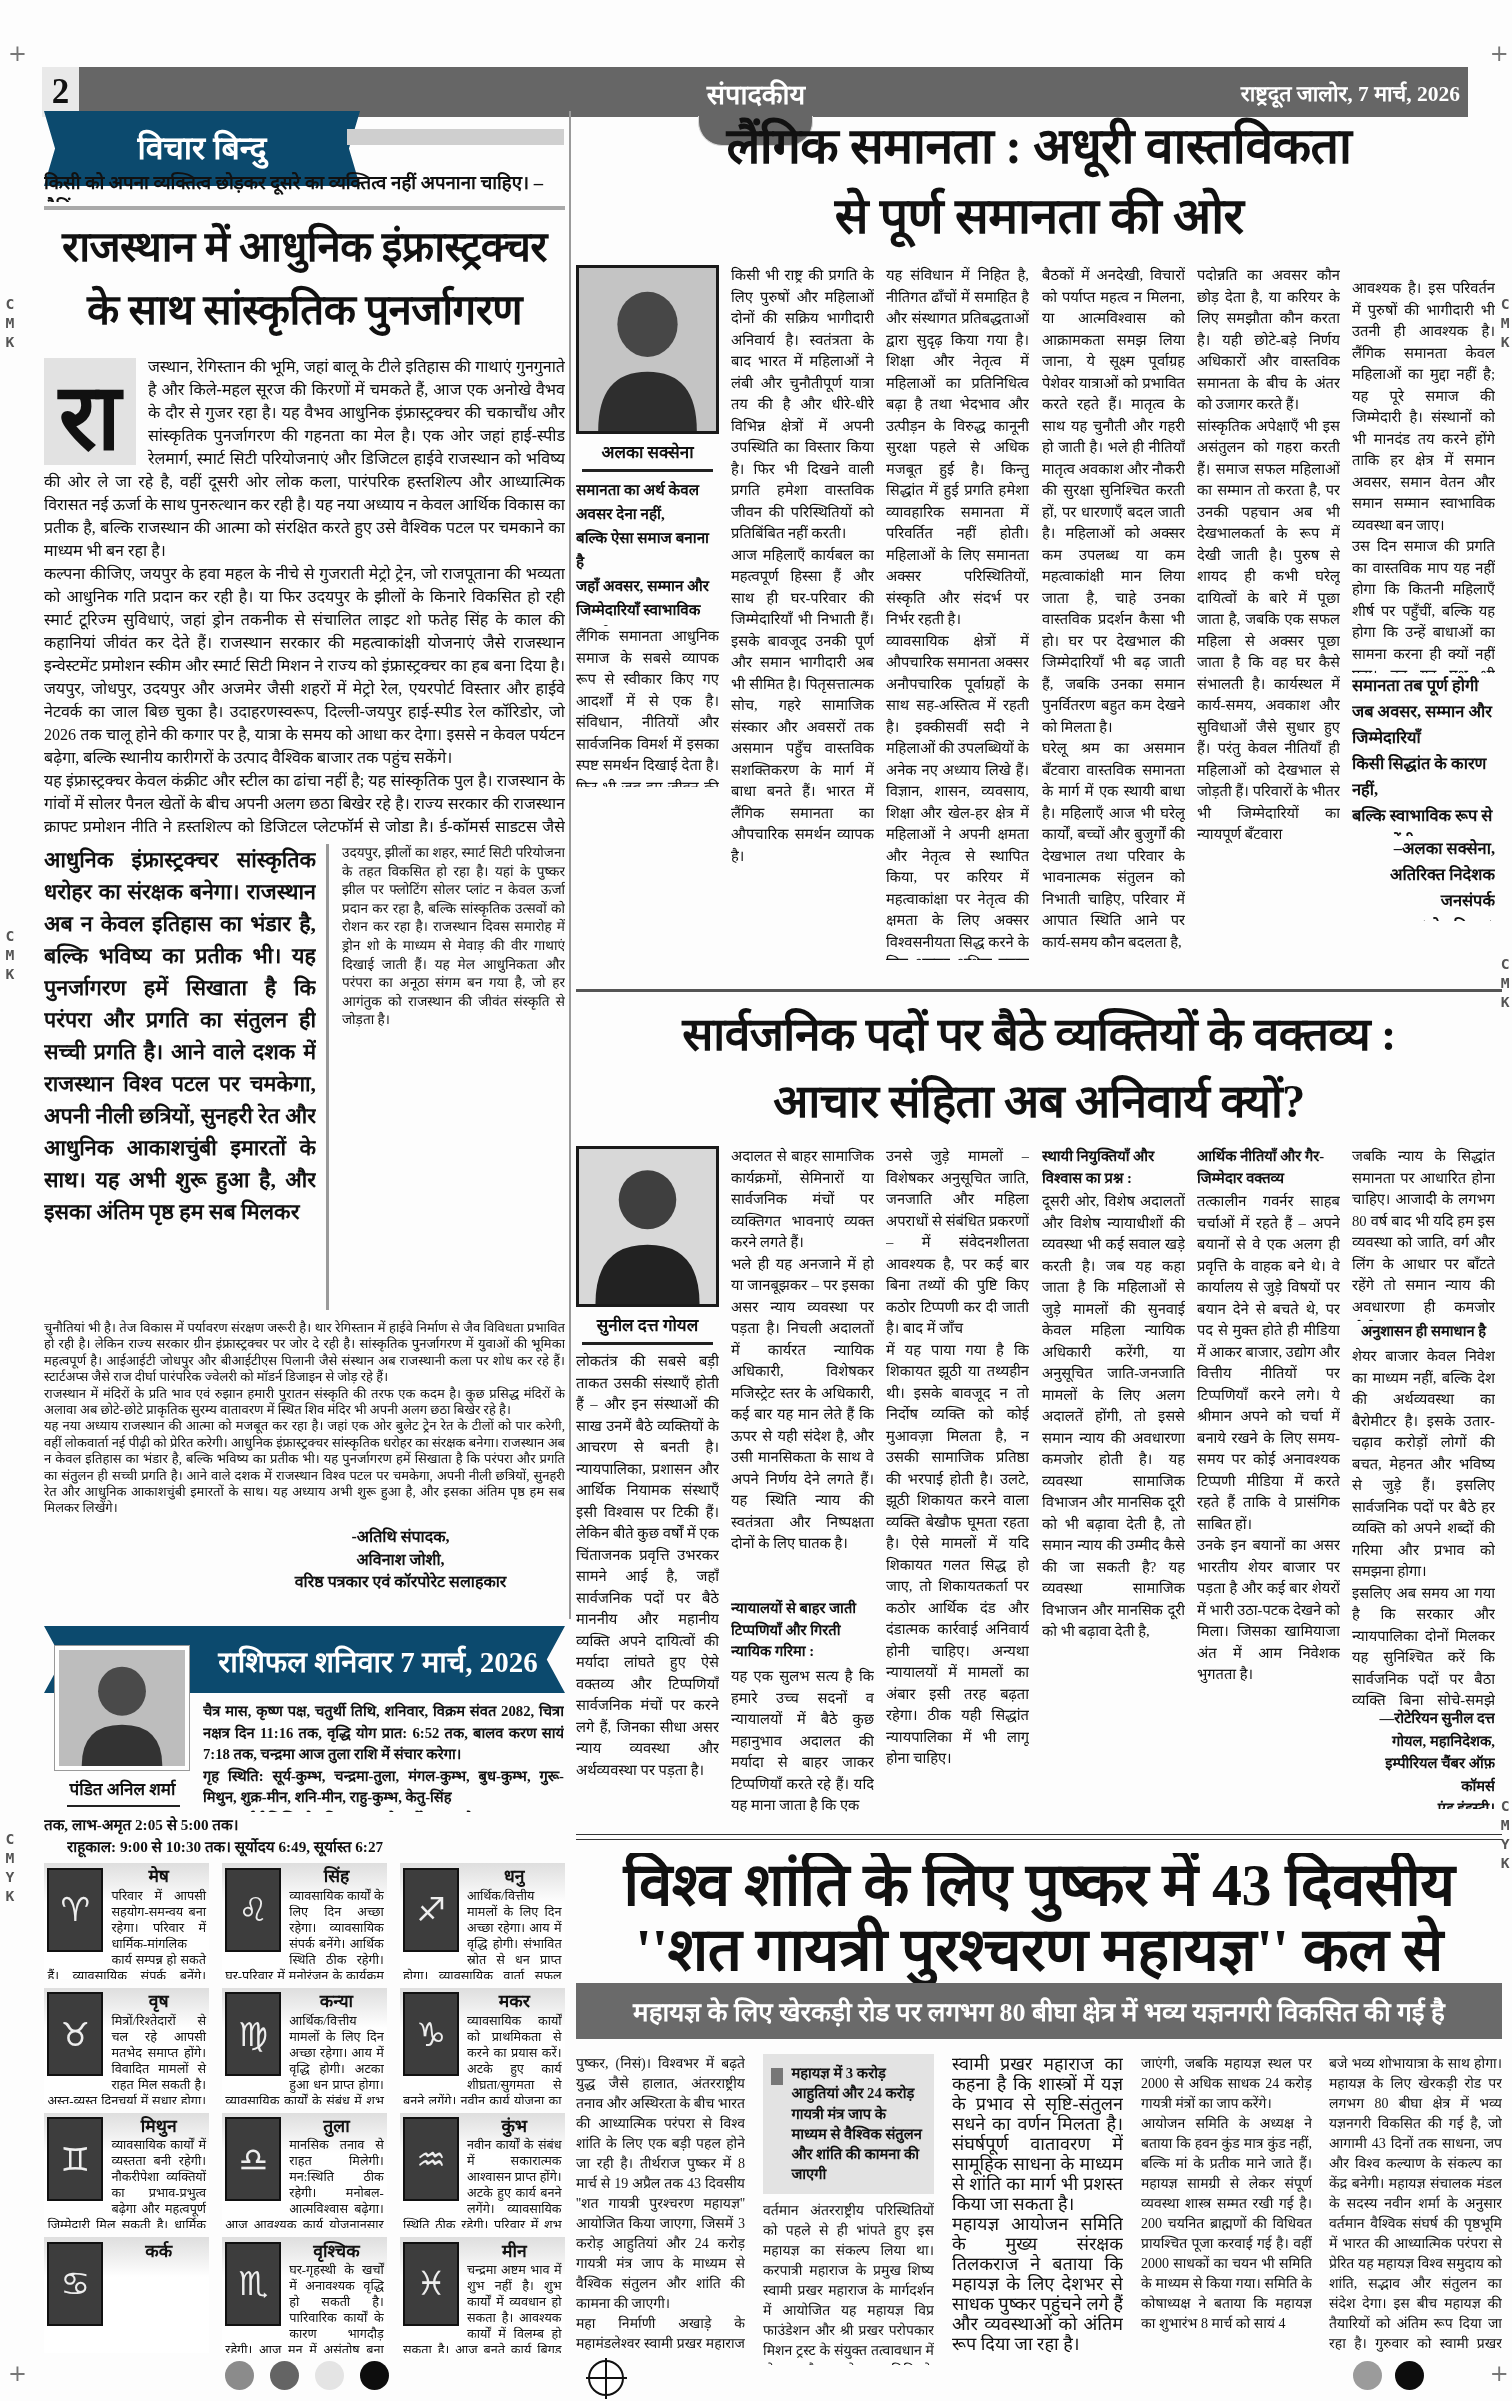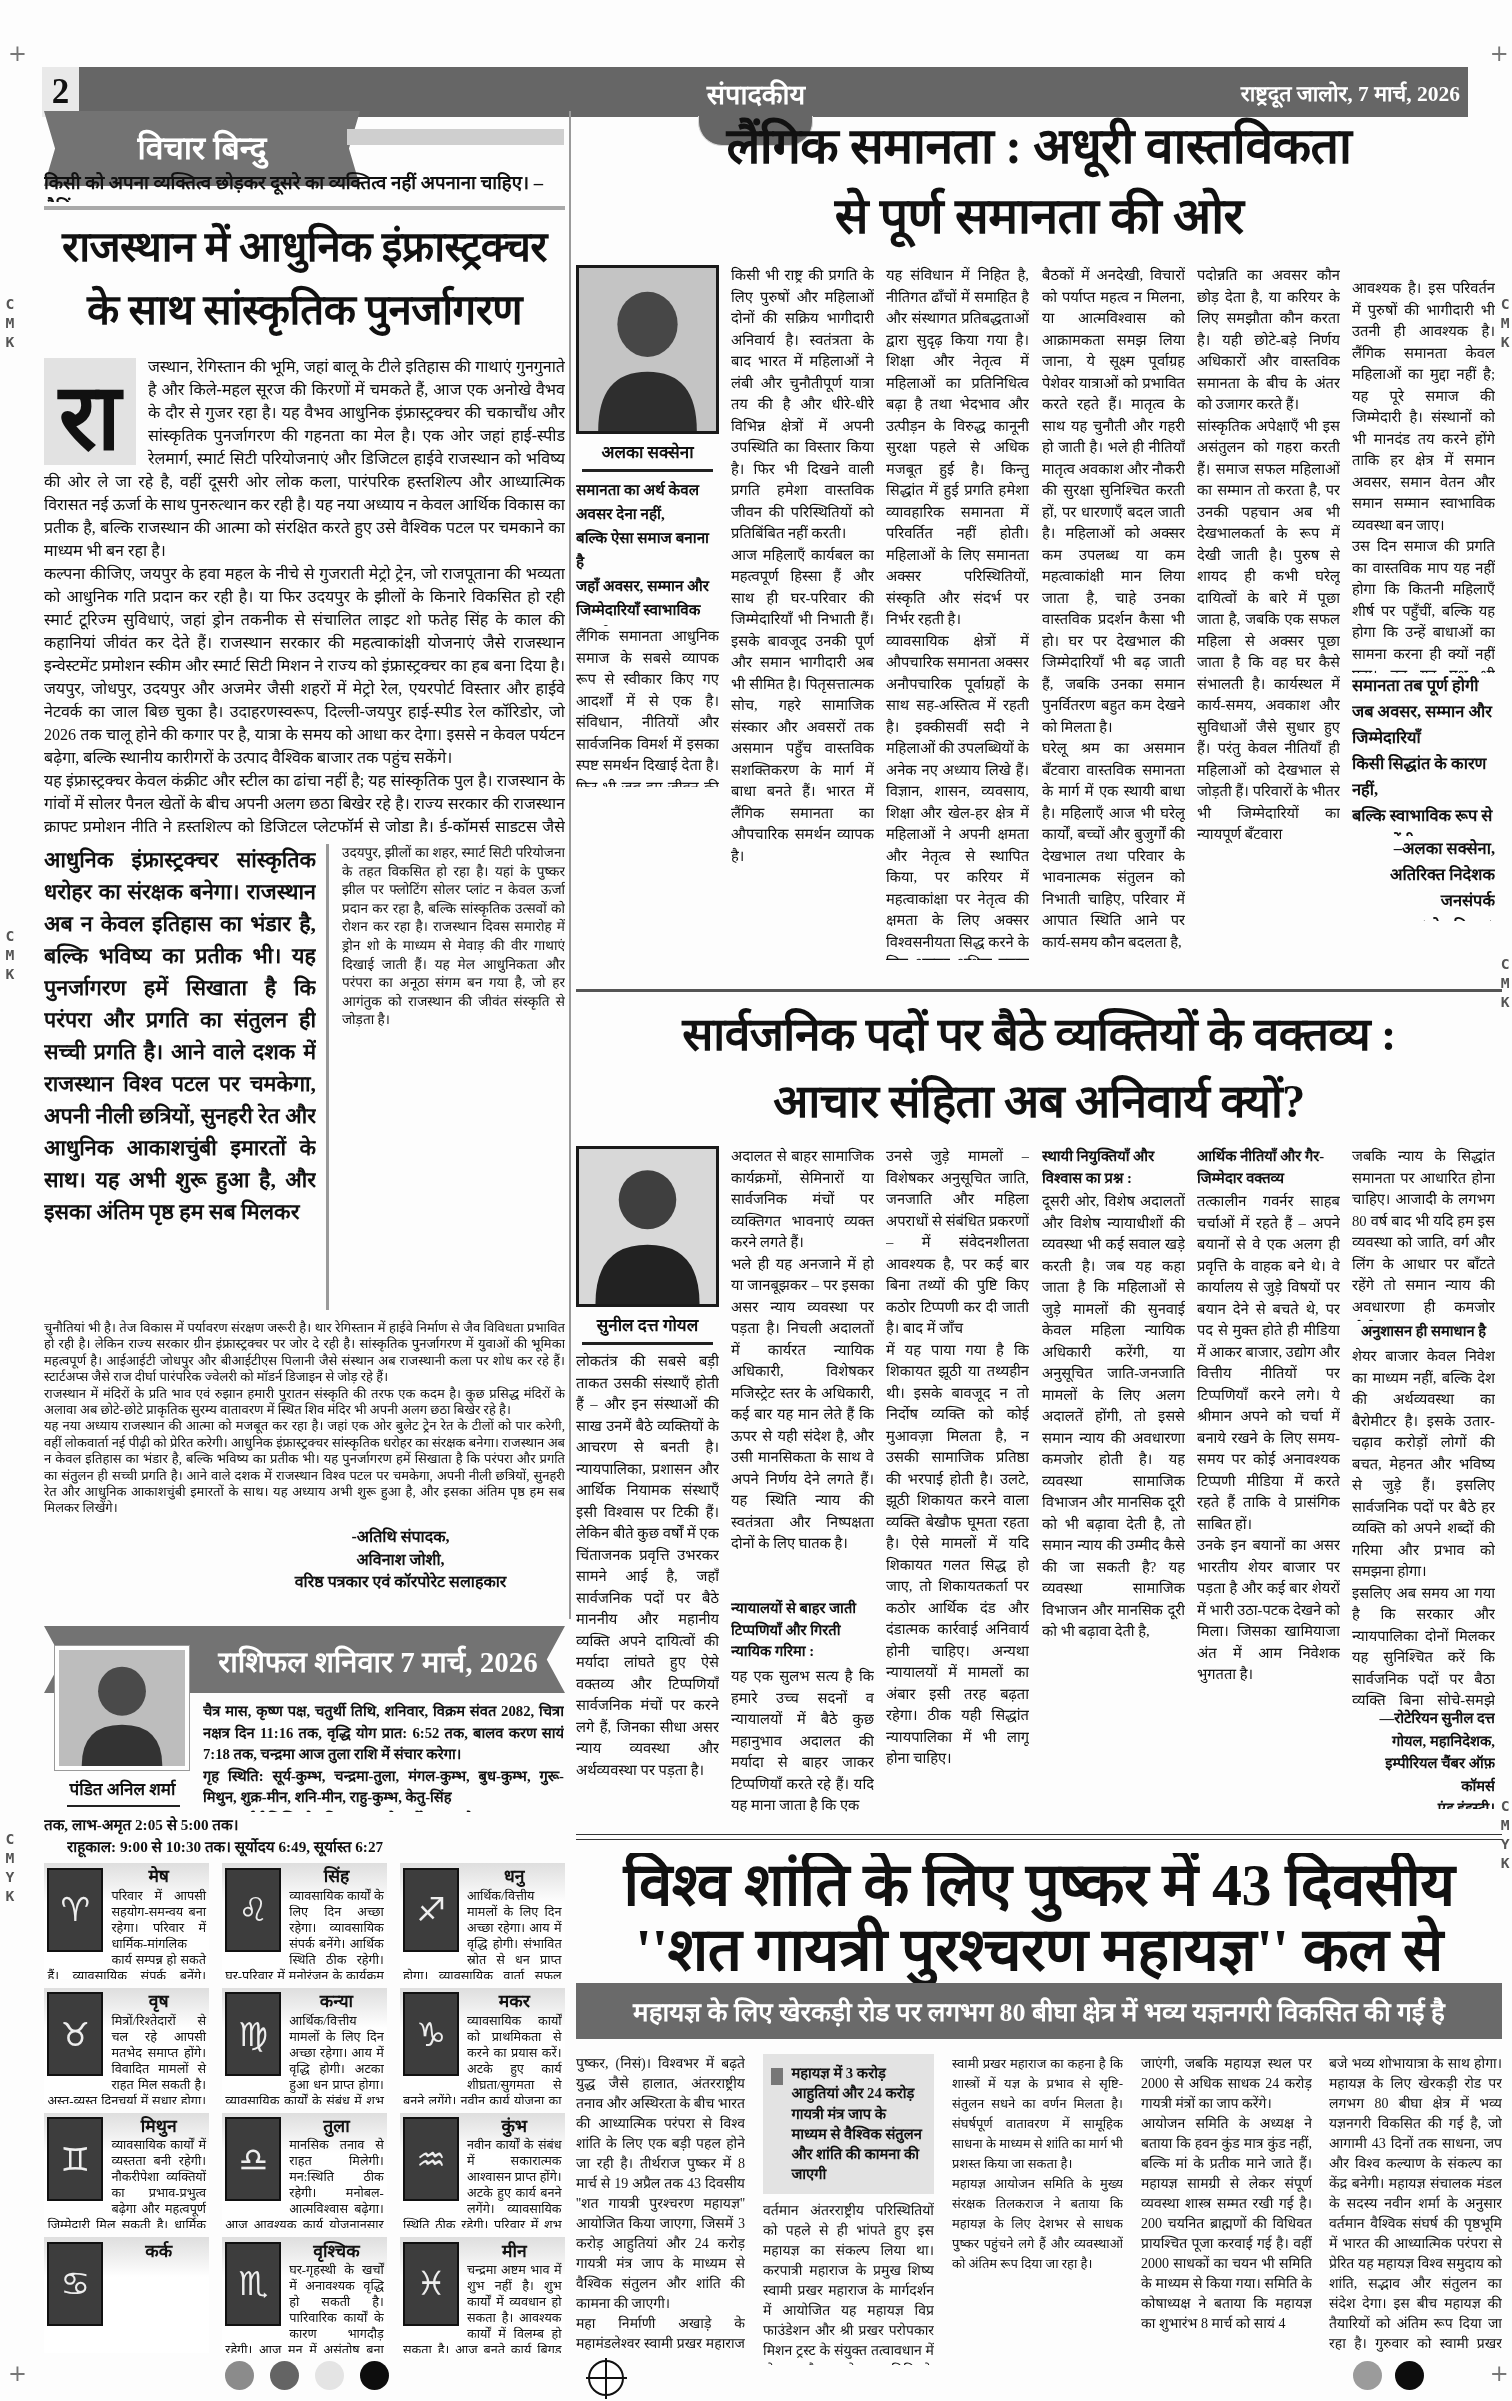--- a/index.html
+++ b/index.html
@@ -10,21 +10,21 @@
   .just{text-align:justify;text-justify:inter-word;}
   .ctr{text-align:center;}
   .b{font-weight:bold;}
   .pre{white-space:pre-line;}
   
   .hdrbar{background:#666;}
   .pgnum{background:#e9e9e9;color:#111;font-weight:bold;display:flex;align-items:center;justify-content:center;}
   .hdrtxt{color:#fff;font-weight:bold;}
   .hdrtab{background:#666;border:1.7px solid #d7d7d7;border-top:none;border-radius:0 0 24px 24px;}
   
-  .ribbon{background:#737373;color:#fff;clip-path:polygon(0 0,100% 0,96.5% 50%,100% 100%,0 100%,3.5% 50%);}
+  .ribbon{background:#0c4a6e;color:#fff;clip-path:polygon(0 0,100% 0,96.5% 50%,100% 100%,0 100%,3.5% 50%);}
   .grayrule{background:#a9a9a9;}
   .vrule{background:#9a9a9a;}
   
   .bodyA{font-size:16px;line-height:23px;}
   .bodyC{font-size:13px;line-height:16.4px;}
   .colx{font-size:14.7px;line-height:21.5px;}
   .small{font-size:12.4px;line-height:15.2px;}
   .dropcap{float:left;font-size:93px;line-height:85px;font-weight:bold;background:#e2e2e2;
            padding:17px 14.7px 4.5px 14.7px;margin:3.4px 12.4px 3.4px 0;}
   .pq{font-size:21.5px;line-height:32px;font-weight:bold;}
@@ -299,21 +299,21 @@
 
   <div class="abs small just pre of" style="left:576px;top:2054px;width:169px;height:298px;font-size:14px;line-height:20px;">पुष्कर, (निसं)। विश्वभर में बढ़ते युद्ध जैसे हालात, अंतरराष्ट्रीय तनाव और अस्थिरता के बीच भारत की आध्यात्मिक परंपरा से विश्व शांति के लिए एक बड़ी पहल होने जा रही है। तीर्थराज पुष्कर में 8 मार्च से 19 अप्रैल तक 43 दिवसीय ''शत गायत्री पुरश्चरण महायज्ञ'' आयोजित किया जाएगा, जिसमें 3 करोड़ आहुतियां और 24 करोड़ गायत्री मंत्र जाप के माध्यम से वैश्विक संतुलन और शांति की कामना की जाएगी।
 महा निर्माणी अखाड़े के महामंडलेश्वर स्वामी प्रखर महाराज के</div>
   <div class="abs" style="left:763px;top:2054px;width:171px;height:298px;">
     <div class="hlbox">
       <span class="sqbul"></span>
       <span class="b" style="font-size:14.7px;line-height:20.3px;">महायज्ञ में 3 करोड़ आहुतियां और 24 करोड़ गायत्री मंत्र जाप के माध्यम से वैश्विक संतुलन और शांति की कामना की जाएगी</span>
     </div>
     <div class="small just of" style="font-size:14px;line-height:20px;height:164px;margin-top:6.8px;">वर्तमान अंतरराष्ट्रीय परिस्थितियों को पहले से ही भांपते हुए इस महायज्ञ का संकल्प लिया था। करपात्री महाराज के प्रमुख शिष्य स्वामी प्रखर महाराज के मार्गदर्शन में आयोजित यह महायज्ञ विप्र फाउंडेशन और श्री प्रखर परोपकार मिशन ट्रस्ट के संयुक्त तत्वावधान में हो रहा है। आयोजन समिति के मुख्य संयोजक सुशील ओझा ने बताया कि शत गायत्री पुरश्चरण महायज्ञ का</div>
   </div>
-  <div class="abs small just pre of" style="left:952px;top:2054px;width:171px;height:298px;font-size:13px;line-height:20px;">स्वामी प्रखर महाराज का कहना है कि शास्त्रों में यज्ञ के प्रभाव से सृष्टि-संतुलन सधने का वर्णन मिलता है। संघर्षपूर्ण वातावरण में सामूहिक साधना के माध्यम से शांति का मार्ग भी प्रशस्त किया जा सकता है।
+  <div class="abs small just pre of" style="left:952px;top:2054px;width:171px;height:298px;font-size:18px;line-height:20px;">स्वामी प्रखर महाराज का कहना है कि शास्त्रों में यज्ञ के प्रभाव से सृष्टि-संतुलन सधने का वर्णन मिलता है। संघर्षपूर्ण वातावरण में सामूहिक साधना के माध्यम से शांति का मार्ग भी प्रशस्त किया जा सकता है।
 महायज्ञ आयोजन समिति के मुख्य संरक्षक तिलकराज ने बताया कि महायज्ञ के लिए देशभर से साधक पुष्कर पहुंचने लगे हैं और व्यवस्थाओं को अंतिम रूप दिया जा रहा है।</div>
   <div class="abs small just pre of" style="left:1141px;top:2054px;width:171px;height:298px;font-size:14px;line-height:20px;">जाएंगी, जबकि महायज्ञ स्थल पर 2000 से अधिक साधक 24 करोड़ गायत्री मंत्रों का जाप करेंगे।
 आयोजन समिति के अध्यक्ष ने बताया कि हवन कुंड मात्र कुंड नहीं, बल्कि मां के प्रतीक माने जाते हैं। महायज्ञ सामग्री से लेकर संपूर्ण व्यवस्था शास्त्र सम्मत रखी गई है। 200 चयनित ब्राह्मणों की विधिवत प्रायश्चित पूजा करवाई गई है। वहीं 2000 साधकों का चयन भी समिति के माध्यम से किया गया। समिति के कोषाध्यक्ष ने बताया कि महायज्ञ का शुभारंभ 8 मार्च को सायं 4</div>
   <div class="abs small just pre of" style="left:1329px;top:2054px;width:173px;height:298px;font-size:14px;line-height:20px;">बजे भव्य शोभायात्रा के साथ होगा। महायज्ञ के लिए खेरकड़ी रोड पर लगभग 80 बीघा क्षेत्र में भव्य यज्ञनगरी विकसित की गई है, जो आगामी 43 दिनों तक साधना, जप और विश्व कल्याण के संकल्प का केंद्र बनेगी। महायज्ञ संचालक मंडल के सदस्य नवीन शर्मा के अनुसार वर्तमान वैश्विक संघर्ष की पृष्ठभूमि में भारत की आध्यात्मिक परंपरा से प्रेरित यह महायज्ञ विश्व समुदाय को शांति, सद्भाव और संतुलन का संदेश देगा। इस बीच महायज्ञ की तैयारियों को अंतिम रूप दिया जा रहा है। गुरुवार को स्वामी प्रखर महाराज के सानिध्य में एक समीक्षा बैठक भी आयोजित की गई, जबकि यज्ञाचार्य, साधक और यजमान पहुंचने लगे हैं।</div>
 
   <div class="abs dot" style="left:225px;top:2361px;background:#8b8b8b;"></div>
   <div class="abs dot" style="left:270px;top:2361px;background:#646464;"></div>
   <div class="abs dot" style="left:315px;top:2361px;background:#e4e4e4;"></div>
   <div class="abs dot" style="left:360px;top:2361px;background:#0d0d0d;"></div>
   <div class="abs cross" style="left:588px;top:2360px;"></div>

